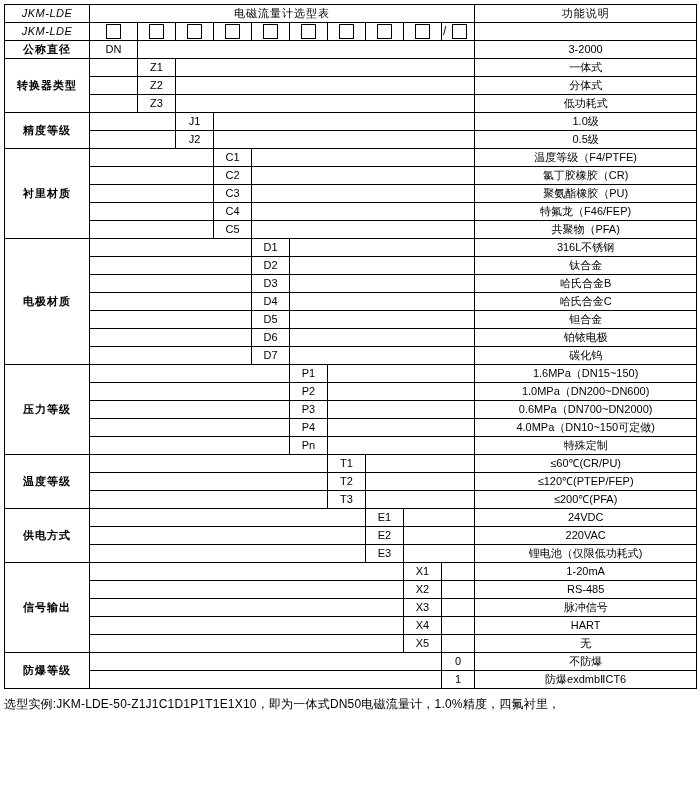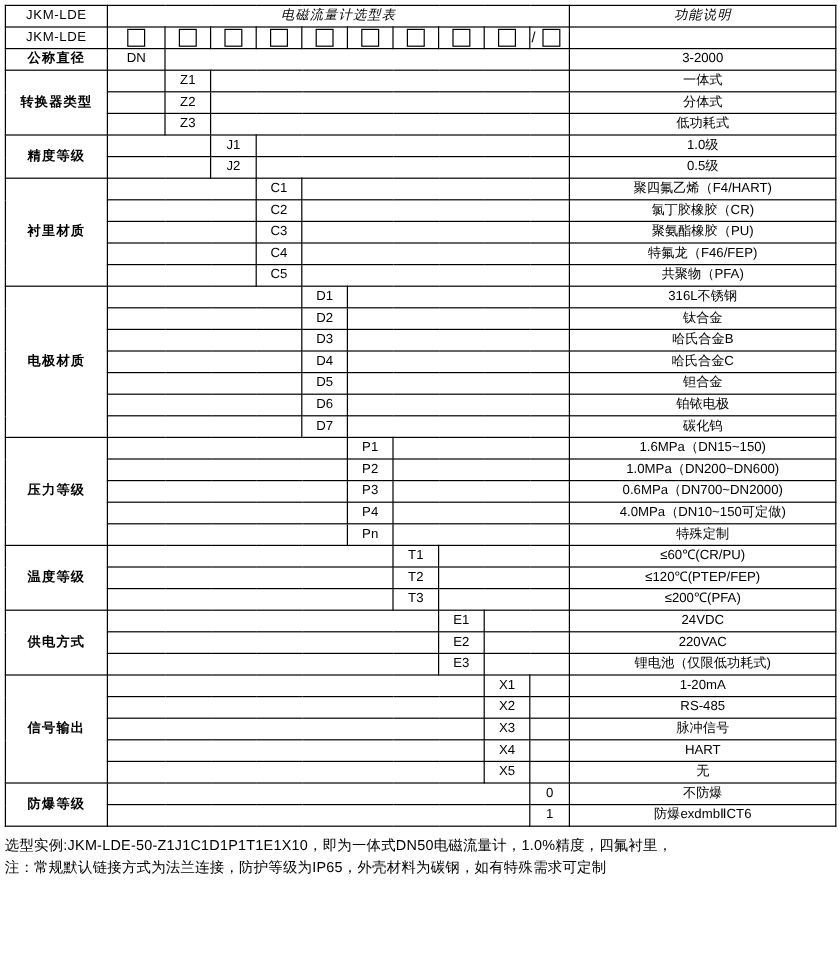--- a/index.html
+++ b/index.html
@@ -34,21 +34,20 @@
   }
   td.rowlabel {
     font-size: 13px;
     font-weight: bold;
     letter-spacing: 1px;
   }
   td.title {
     font-size: 13.5px;
     letter-spacing: 1px;
     height: 24px;
-    font-style: italic;
   }
   td.desc {
     font-size: 11.5px;
   }
   td.code {
     font-size: 11px;
   }
   .hdrbox {
     display: inline-block;
     width: 13px;
@@ -58,20 +57,21 @@
     vertical-align: middle;
   }
   .hdrslash {
     display: inline-block;
     vertical-align: middle;
     font-size: 12px;
   }
   .model {
     font-size: 12.5px;
     letter-spacing: 0.5px;
+    font-style: italic;
   }
   .notes {
     width: 692px;
     margin: 6px auto 4px auto;
     font-size: 12px;
     line-height: 19px;
     letter-spacing: 0.2px;
   }
   .notes .indent {
     padding-left: 22px;
@@ -162,21 +162,21 @@
       <td class="code">J2</td>
       <td colspan="7"></td>
       <td class="desc">0.5级</td>
     </tr>
 
     <tr>
       <td class="rowlabel" rowspan="5">衬里材质</td>
       <td colspan="3"></td>
       <td class="code">C1</td>
       <td colspan="6"></td>
-      <td class="desc">聚四氟乙烯（F4/HART)</td>
+      <td class="desc">温度等级（F4/PTFE)</td>
     </tr>
     <tr>
       <td colspan="3"></td>
       <td class="code">C2</td>
       <td colspan="6"></td>
       <td class="desc">氯丁胶橡胶（CR)</td>
     </tr>
     <tr>
       <td colspan="3"></td>
       <td class="code">C3</td>
@@ -354,14 +354,13 @@
       <td colspan="9"></td>
       <td class="code">1</td>
       <td class="desc">防爆exdmbⅡCT6</td>
     </tr>
   </tbody>
     </table>
 </div>
 
 <div class="notes">
   <div class="line">选型实例:JKM-LDE-50-Z1J1C1D1P1T1E1X10，即为一体式DN50电磁流量计，1.0%精度，四氟衬里，</div>
-  <div class="line">注：常规默认链接方式为法兰连接，防护等级为IP65，外壳材料为碳钢，如有特殊需求可定制</div>
 </div>
 
 </body></html>

